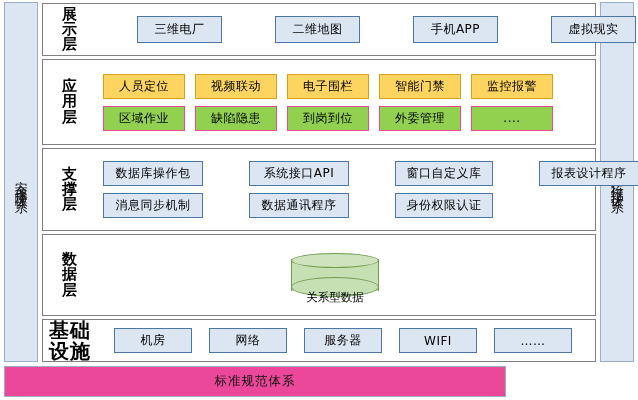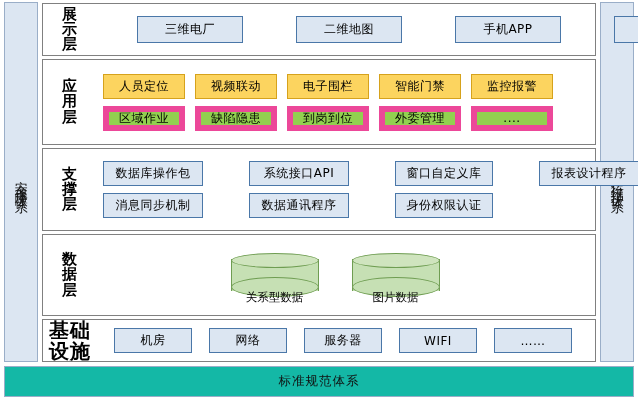--- a/index.html
+++ b/index.html
@@ -34,22 +34,22 @@
     line-height:1.05;
     white-space:nowrap;
   }
   #band-left{ left:4px;  top:2px; width:34px; height:360px;}
   #band-right{left:600px;top:2px; width:34px; height:360px;}
 
   
   #bottom-bar{
     position:absolute;
     left:4px; top:366px;
-    width:630px;height:31px;
-    background:#14b8a6;
+    width:502px;height:31px;
+    background:#ec4899;
     border:1px solid #9aaec8;
     box-sizing:border-box;
     display:flex;align-items:center;justify-content:center;
     font-size:12.5px;color:#111;letter-spacing:1px;
   }
 
   
   .layer{
     position:absolute;
     left:42px;
@@ -101,27 +101,27 @@
   .node.blue{
     background:#dce6f2;
     border:1px solid #4a77a8;
   }
   .node.yellow{
     background:#fcd45f;
     border:1px solid #d6a21c;
   }
   .node.green{
     background:#92d050;
-    border:6px solid #ec4899;
+    border:1px solid #ec4899;
   }
 
   
   #layer-present{top:3px;height:53px;}
   #layer-present .layer-body{flex-direction:row;align-items:center;}
-  #layer-present .node{width:106px;height:27px;}
+  #layer-present .node{width:85px;height:27px;}
   #layer-present .sp{width:39px;flex:0 0 39px;}
   #layer-present .lead{width:29px;flex:0 0 29px;}
 
   
   #layer-app{top:59px;height:86px;}
   #layer-app .node{width:82px;height:25px;margin-right:10px;}
   #layer-app .row{padding-left:2px;}
 
   
   #layer-support{top:148px;height:83px;}
@@ -271,26 +271,20 @@
         <span>层</span>
       </span>
     </div>
     <div class="layer-body">
       <div class="cyl">
         <div class="body"></div>
         <div class="bottom"></div>
         <div class="top"></div>
         <div class="cyl-label">关系型数据</div>
       </div>
-      <div class="cyl">
-        <div class="body"></div>
-        <div class="bottom"></div>
-        <div class="top"></div>
-        <div class="cyl-label">图片数据</div>
-      </div>
     </div>
   </div>
 
   <div class="layer" id="layer-infra">
     <div class="layer-title">
       <span class="stack">
         <span>基础</span><br>
         <span>设施</span>
       </span>
     </div>

